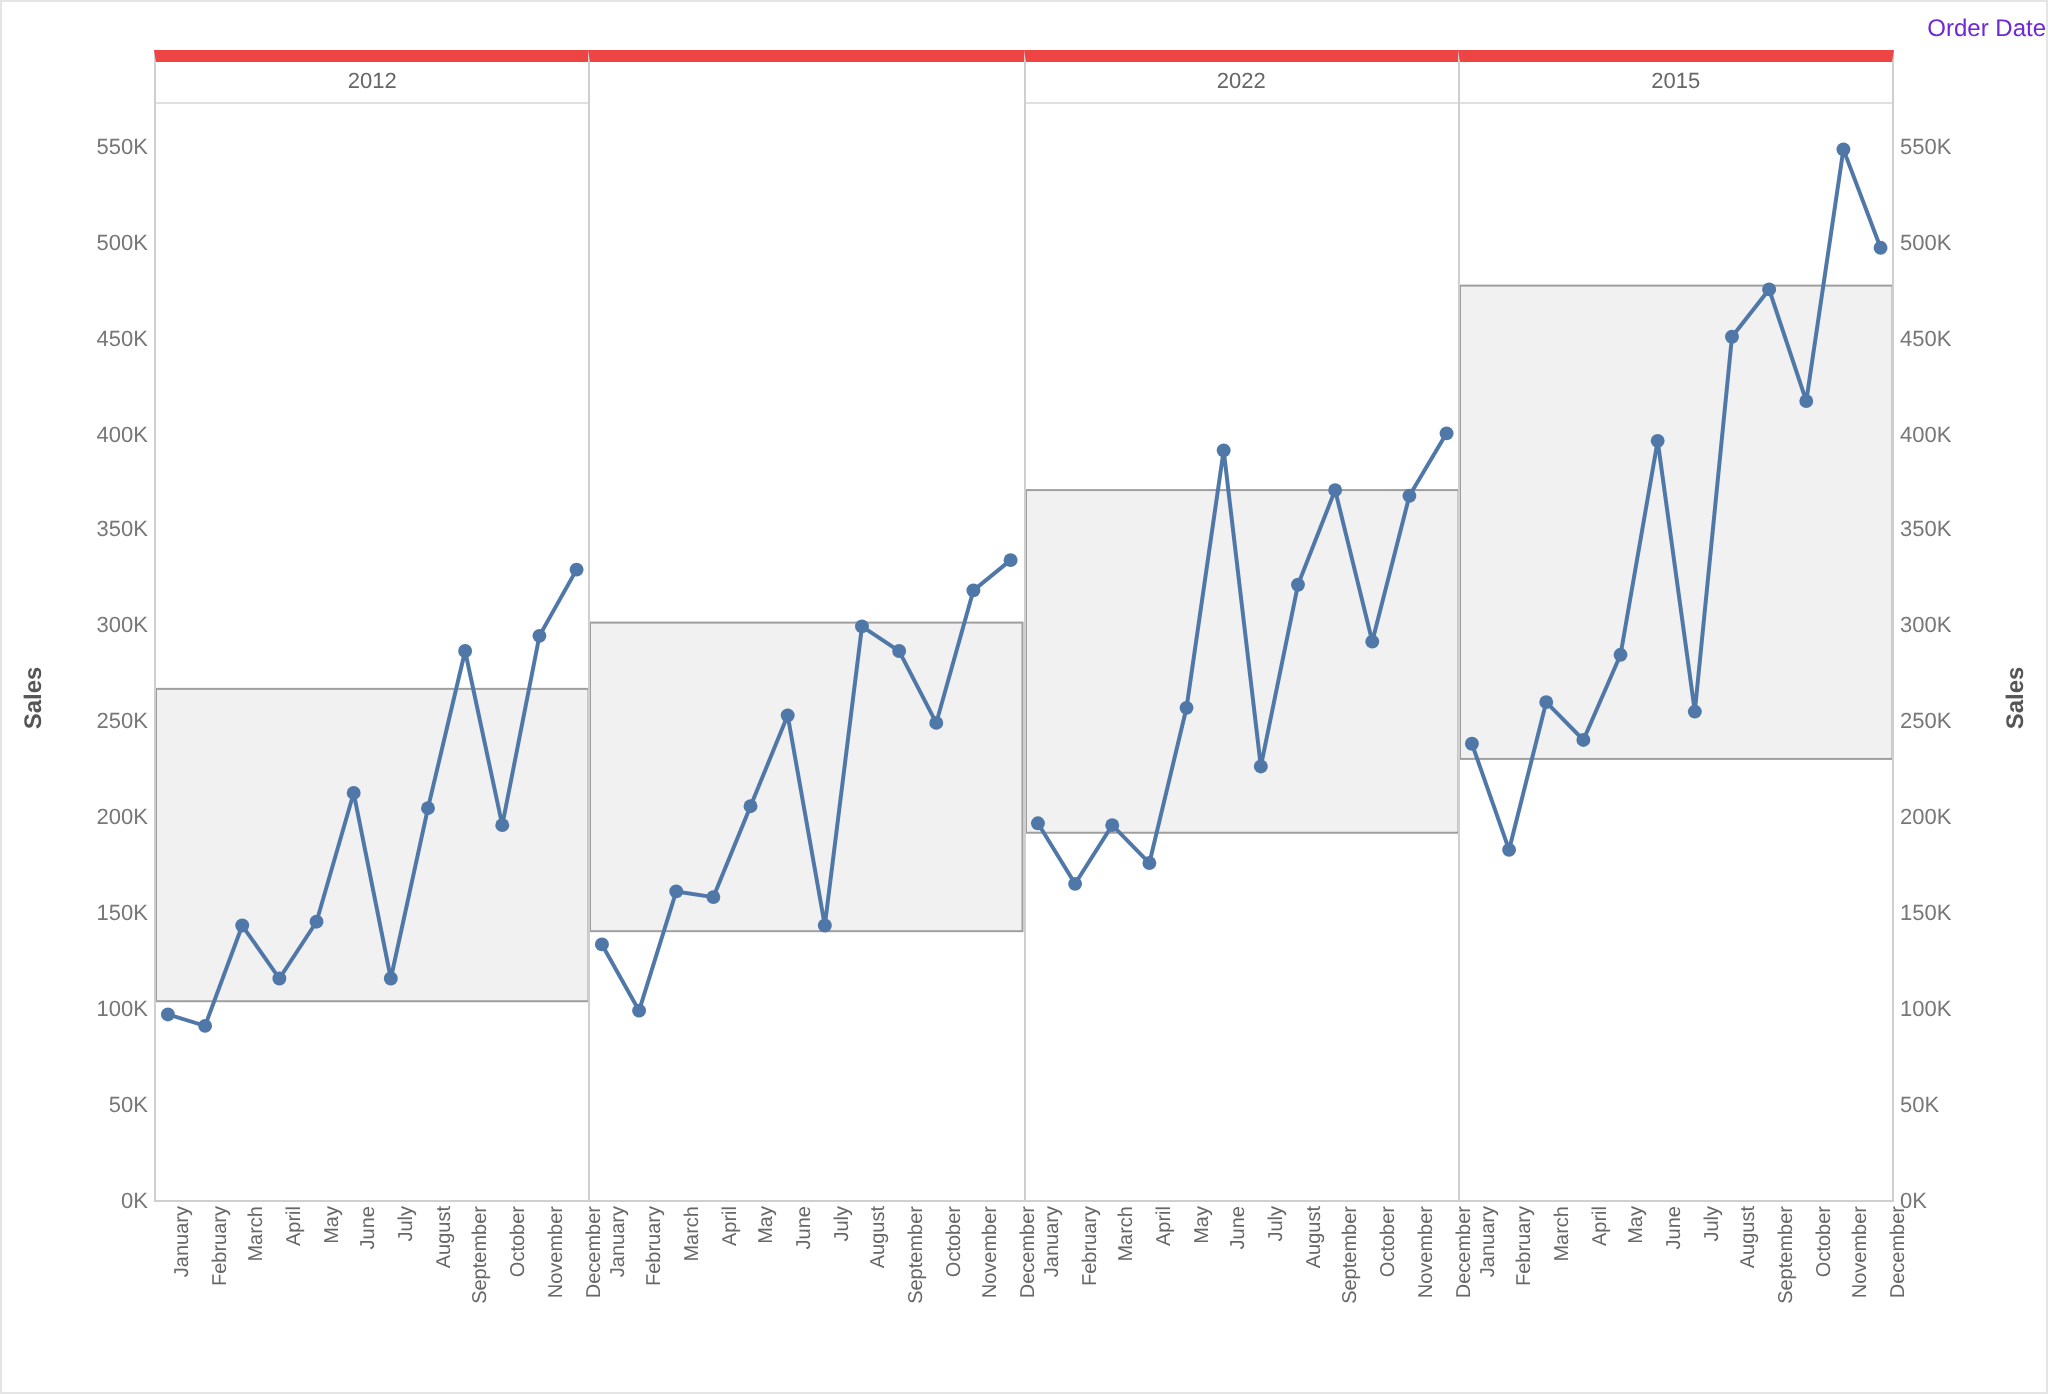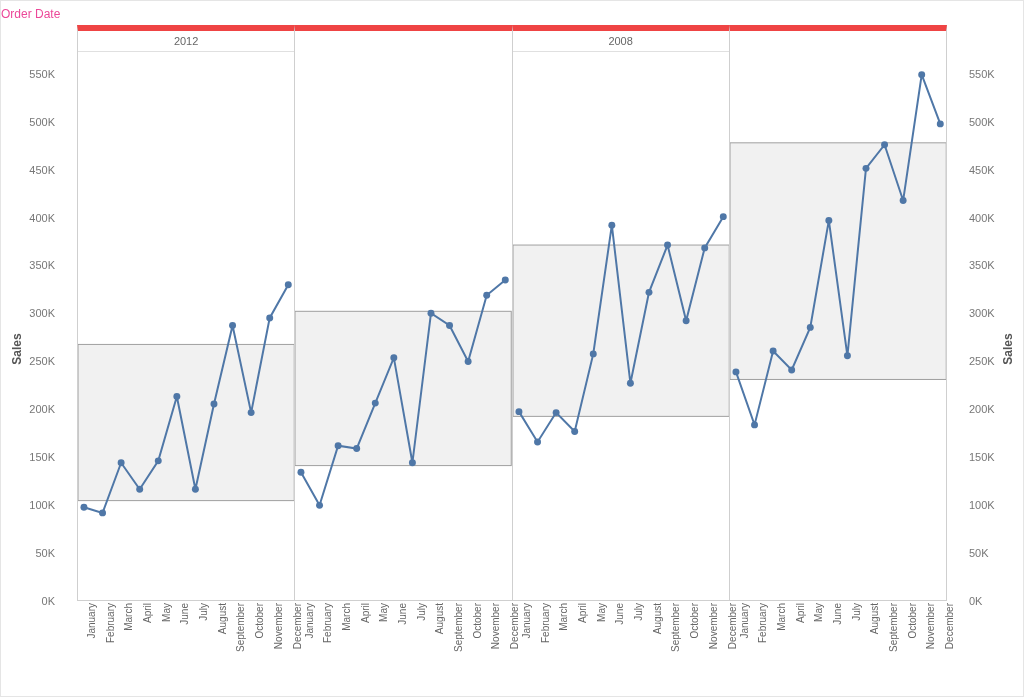--- a/index.html
+++ b/index.html
@@ -13,23 +13,23 @@
   .outer {
     position: relative;
     width: 1024px;
     height: 697px;
     border: 1px solid #e5e5e5;
     box-sizing: border-box;
   }
   .title-top {
     position: absolute;
     top: 6px; left: 0; right: 0;
-    text-align: left;
+    text-align: right;
     font-size: 12px;
-    color: #ec4899;
+    color: #6d28d9;
   }
   .ylabel-left, .ylabel-right {
     position: absolute;
     top: 50%;
     transform: translateY(-50%) rotate(-90deg);
     transform-origin: center;
     font-size: 12px;
     font-weight: bold;
     color: #555;
   }
@@ -93,21 +93,21 @@
     height: 556px;   
     font-size: 11px;
     color: #777;
   }
   .y-ticks-left { left: 0; width: 74px; text-align: right; }
   .y-ticks-right { right: 0; width: 74px; text-align: left; }
   .y-tick {
     position: absolute;
     width: 100%;
     transform: translateY(-50%);
-    padding: 0 20px;
+    padding: 0 1px;
     box-sizing: border-box;
   }
   .x-ticks {
     position: absolute;
     top: 600px;   
     left: 76px;
     width: 870px;
     height: 92px;
   }
   .x-tick {
@@ -197,21 +197,21 @@
             <circle cx="118.09090909090908" cy="417" r="3.5" class="point"></circle>
             <circle cx="136.77272727272728" cy="265.53793103448277" r="3.5" class="point"></circle>
             <circle cx="155.45454545454547" cy="278" r="3.5" class="point"></circle>
             <circle cx="174.13636363636365" cy="314.42758620689654" r="3.5" class="point"></circle>
             <circle cx="192.8181818181818" cy="247.3241379310345" r="3.5" class="point"></circle>
             <circle cx="211.5" cy="231.98620689655172" r="3.5" class="point"></circle>
           </svg>
         </div>
       </div>
       <div class="panel">
-        <div class="panel-header">2008</div>
+        <div class="panel-header">2022</div>
         <div class="panel-plot">
           <svg viewBox="0 0 217.5 556" preserveAspectRatio="none">
             <rect x="0" y="196.51724137931035" width="217.5" height="173.5103448275862" class="band"></rect>
             <rect x="0" y="196.51724137931035" width="217.5" height="173.5103448275862" class="band-outline"></rect>
             <path d="M6 365.2344827586207 L24.681818181818183 395.9103448275862 L43.36363636363637 366.19310344827585 L62.04545454545454 385.3655172413793 L80.72727272727273 306.7586206896552 L99.4090909090909 176.3862068965517 L118.09090909090908 336.4758620689655 L136.77272727272728 244.448275862069 L155.45454545454547 196.51724137931035 L174.13636363636365 273.2068965517242 L192.8181818181818 199.3931034482759 L211.5 167.75862068965517 " class="line"></path>
             <circle cx="6" cy="365.2344827586207" r="3.5" class="point"></circle>
             <circle cx="24.681818181818183" cy="395.9103448275862" r="3.5" class="point"></circle>
             <circle cx="43.36363636363637" cy="366.19310344827585" r="3.5" class="point"></circle>
             <circle cx="62.04545454545454" cy="385.3655172413793" r="3.5" class="point"></circle>
             <circle cx="80.72727272727273" cy="306.7586206896552" r="3.5" class="point"></circle>
@@ -219,20 +219,21 @@
             <circle cx="118.09090909090908" cy="336.4758620689655" r="3.5" class="point"></circle>
             <circle cx="136.77272727272728" cy="244.448275862069" r="3.5" class="point"></circle>
             <circle cx="155.45454545454547" cy="196.51724137931035" r="3.5" class="point"></circle>
             <circle cx="174.13636363636365" cy="273.2068965517242" r="3.5" class="point"></circle>
             <circle cx="192.8181818181818" cy="199.3931034482759" r="3.5" class="point"></circle>
             <circle cx="211.5" cy="167.75862068965517" r="3.5" class="point"></circle>
           </svg>
         </div>
       </div>
       <div class="panel">
+        <div class="panel-header">2015</div>
         <div class="panel-plot">
           <svg viewBox="0 0 217.5 556" preserveAspectRatio="none">
             <rect x="0" y="92.98620689655172" width="217.5" height="239.65517241379308" class="band"></rect>
             <rect x="0" y="92.98620689655172" width="217.5" height="239.65517241379308" class="band-outline"></rect>
             <path d="M6 324.97241379310344 L24.681818181818183 378.6551724137931 L43.36363636363637 303.88275862068963 L62.04545454545454 323.0551724137931 L80.72727272727273 279.9172413793103 L99.4090909090909 171.59310344827588 L118.09090909090908 308.67586206896556 L136.77272727272728 118.86896551724135 L155.45454545454547 94.90344827586205 L174.13636363636365 151.46206896551723 L192.8181818181818 23.965517241379303 L211.5 73.81379310344829 " class="line"></path>
             <circle cx="6" cy="324.97241379310344" r="3.5" class="point"></circle>
             <circle cx="24.681818181818183" cy="378.6551724137931" r="3.5" class="point"></circle>
             <circle cx="43.36363636363637" cy="303.88275862068963" r="3.5" class="point"></circle>
             <circle cx="62.04545454545454" cy="323.0551724137931" r="3.5" class="point"></circle>
             <circle cx="80.72727272727273" cy="279.9172413793103" r="3.5" class="point"></circle>

